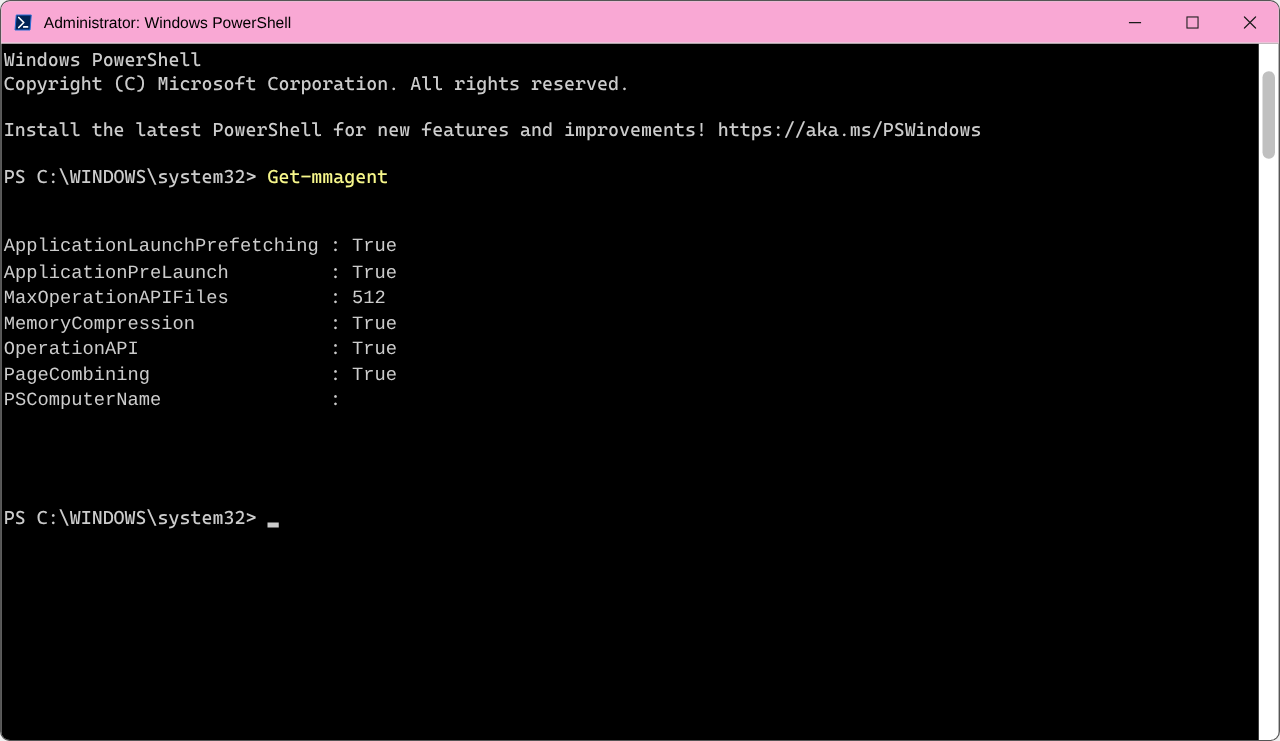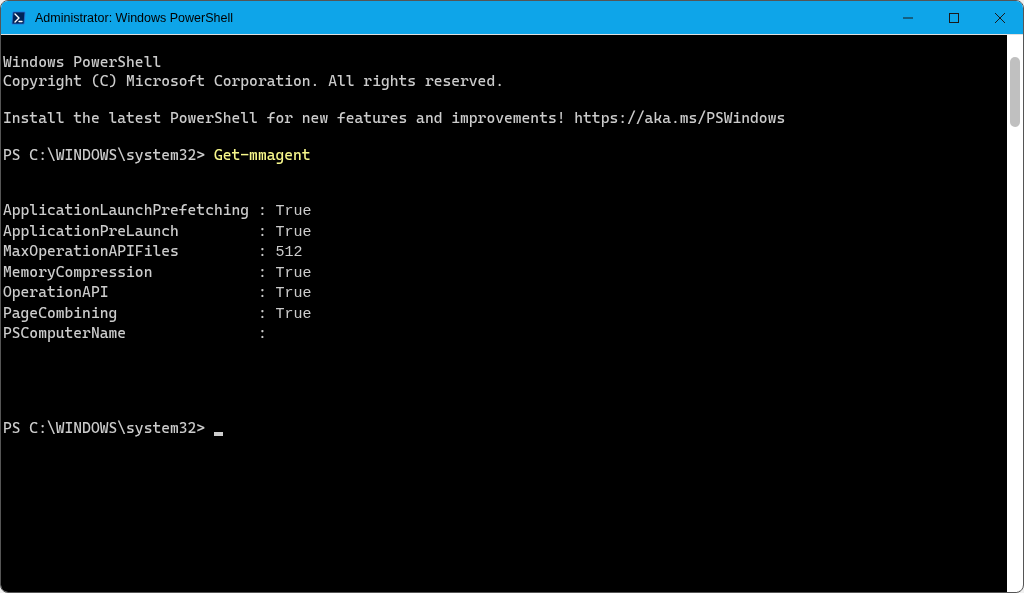--- a/index.html
+++ b/index.html
@@ -18,21 +18,21 @@
       border-radius: 8px;
       overflow: hidden;
       display: flex;
       flex-direction: column;
       position: relative;
     }
     .titlebar {
       height: 34px;
       display: flex;
       align-items: center;
-      background: #0ea5e9;
+      background: #f9a8d4;
       border-bottom: 1px solid #e0e0e0;
       flex-shrink: 0;
     }
     .titlebar .app-icon {
       width: 16px;
       height: 16px;
       margin: 0 8px 0 10px;
       display: inline-flex;
     }
     .titlebar .title-text {
@@ -52,21 +52,21 @@
       align-items: center;
       justify-content: center;
       font-size: 10px;
       color: #1a1a1a;
       cursor: pointer;
     }
     .console-area {
       flex: 1;
       background: #000000;
       color: #cccccc;
-      padding: 18px 0 0 2px;
+      padding: 4px 0 0 2px;
       font-family: "Cascadia Mono", Consolas, monospace;
       font-size: 15px;
       line-height: 18.5px;
       white-space: pre;
       overflow: hidden;
       position: relative;
     }
     .scrollbar-track {
       position: absolute;
       right: 0;
@@ -87,21 +87,21 @@
     .cmd { color: #f7f78b; }
     .cursor {
       display: inline-block;
       width: 9px;
       height: 4px;
       background: #cccccc;
       vertical-align: text-bottom;
       margin-bottom: 1px;
     }
     .kv-line { display: block; }
-    .kv-key { display: inline-block; }
+    .kv-key { display: inline-block; font-family: Liberation Mono, monospace; }
     .kv-sep { display: inline; }
     .kv-val { display: inline; font-family: Liberation Mono, monospace; }
   </style>
 </head>
 <body>
 
 <div class="window">
 
   <div class="titlebar">
     <span class="app-icon">

